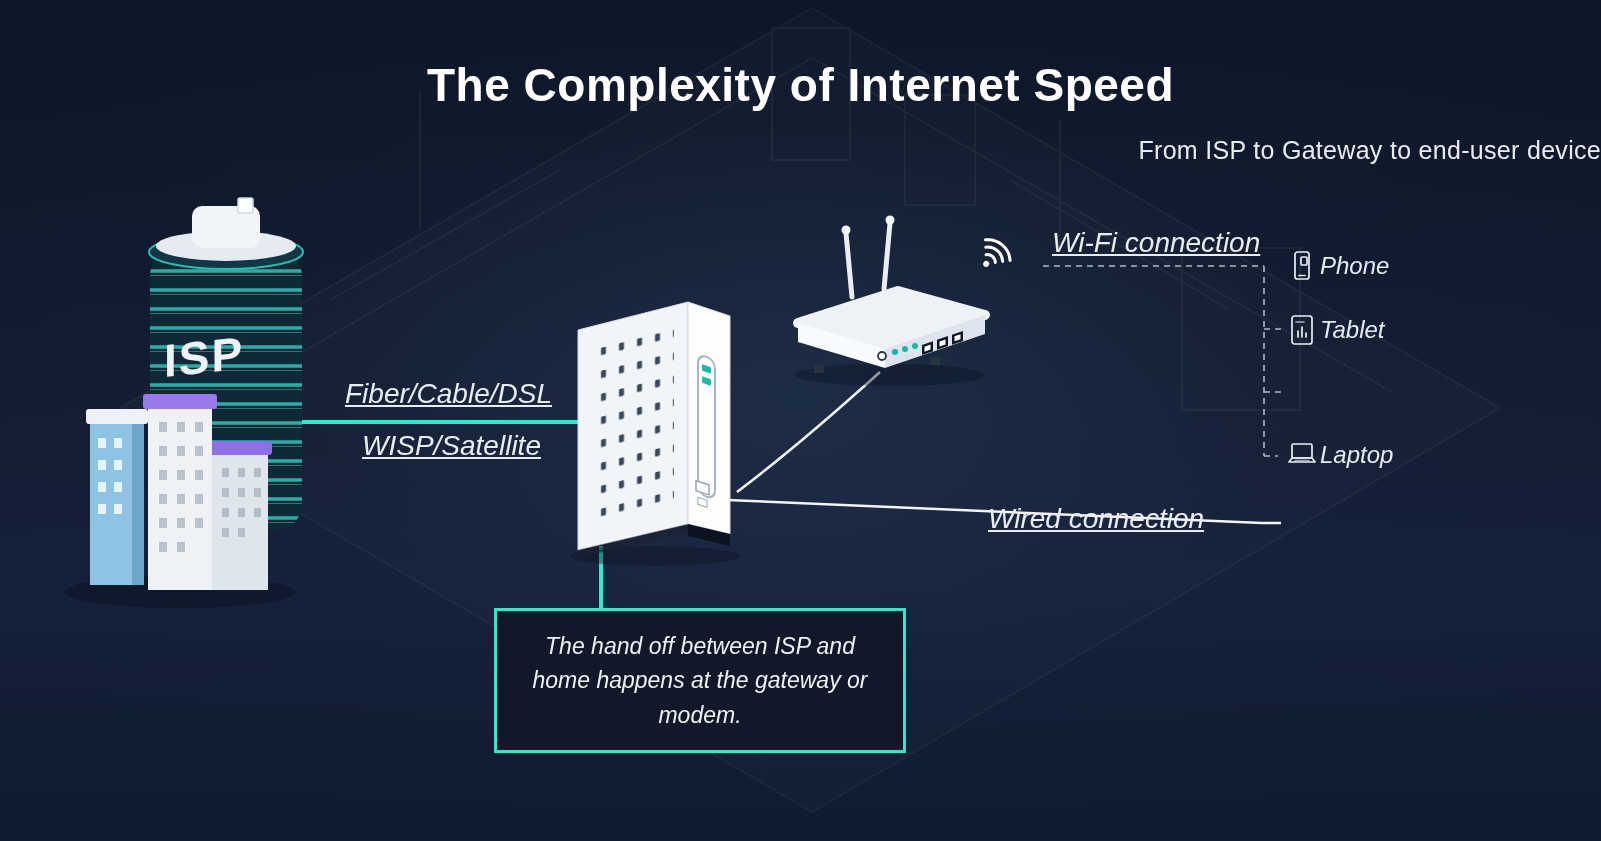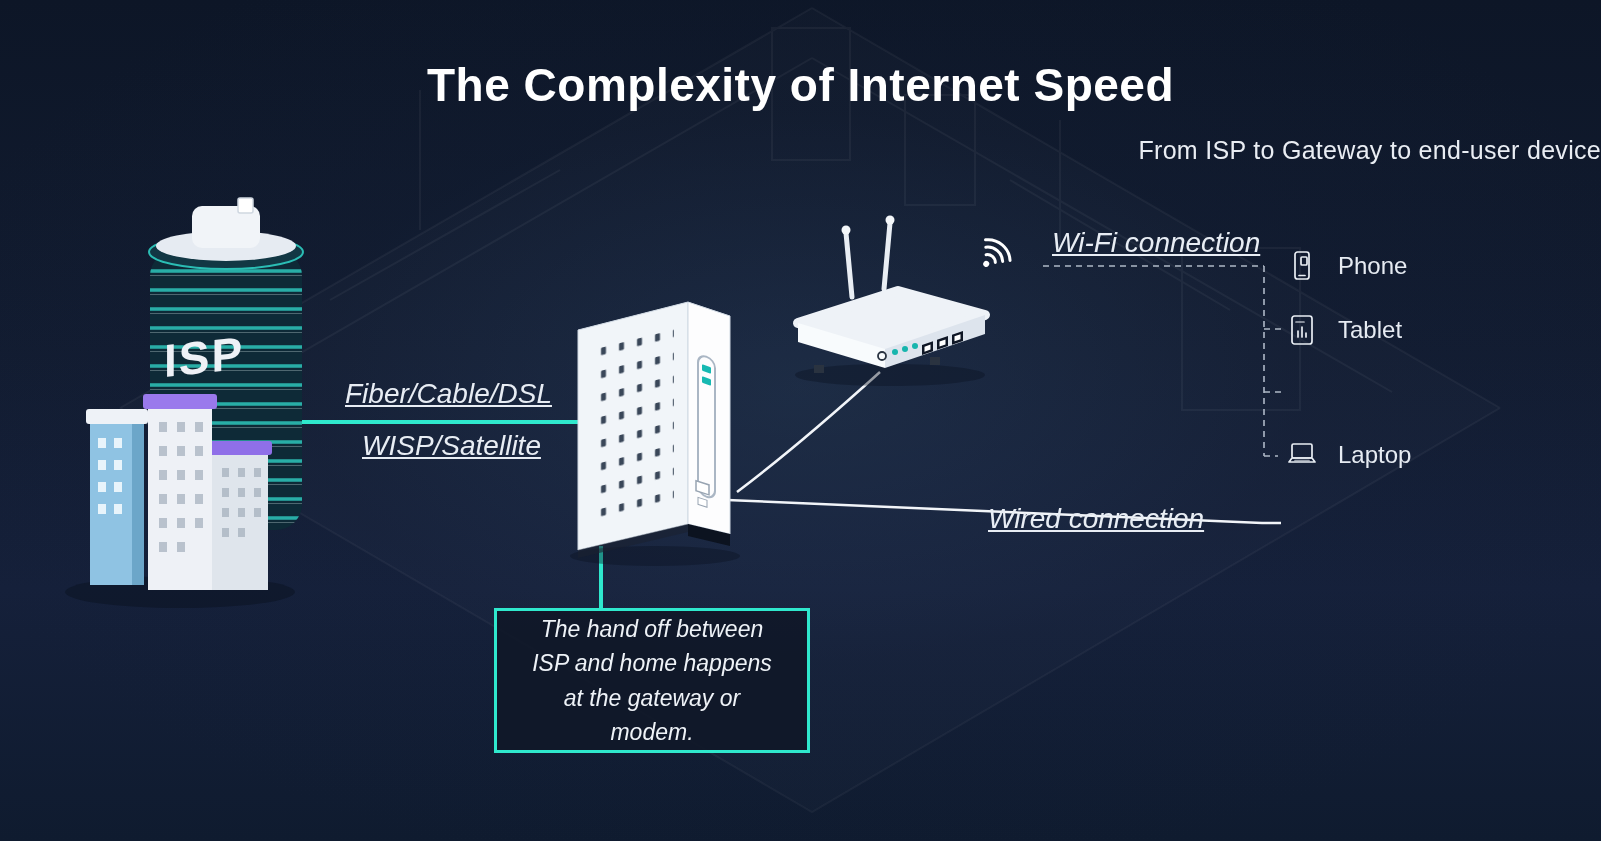--- a/index.html
+++ b/index.html
@@ -38,43 +38,43 @@
   }
   .conn-label {
     color: #e8edf4;
     font-size: 28px;
     font-style: italic;
     white-space: nowrap;
     text-decoration: underline;
   }
   .callout {
     left: 494px; top: 608px;
-    width: 316px; height: 145px;
+    width: 412px; height: 145px;
     border: 3px solid #2fe8cd;
     background: rgba(16,24,40,0.92);
     display: flex; align-items: center; justify-content: center;
     padding: 18px 26px;
   }
   .callout p {
     color: #eef2f7;
     font-size: 23px;
     font-style: italic;
     line-height: 1.5;
     text-align: center;
   }
   .device-row {
     position: absolute;
     left: 0;
     height: 40px;
     display: flex; align-items: center;
   }
   .device-label {
-    margin-left: 18px;
     color: #e6ebf2;
     font-size: 24px;
+    font-style: italic;
     white-space: nowrap;
   }
   .dev-icon { flex: 0 0 auto; }
 </style>
 </head>
 <body>
 
 <div class="stage">
 
   <svg class="abs" style="left:0;top:0" width="1601" height="841" viewBox="0 0 1601 841">

